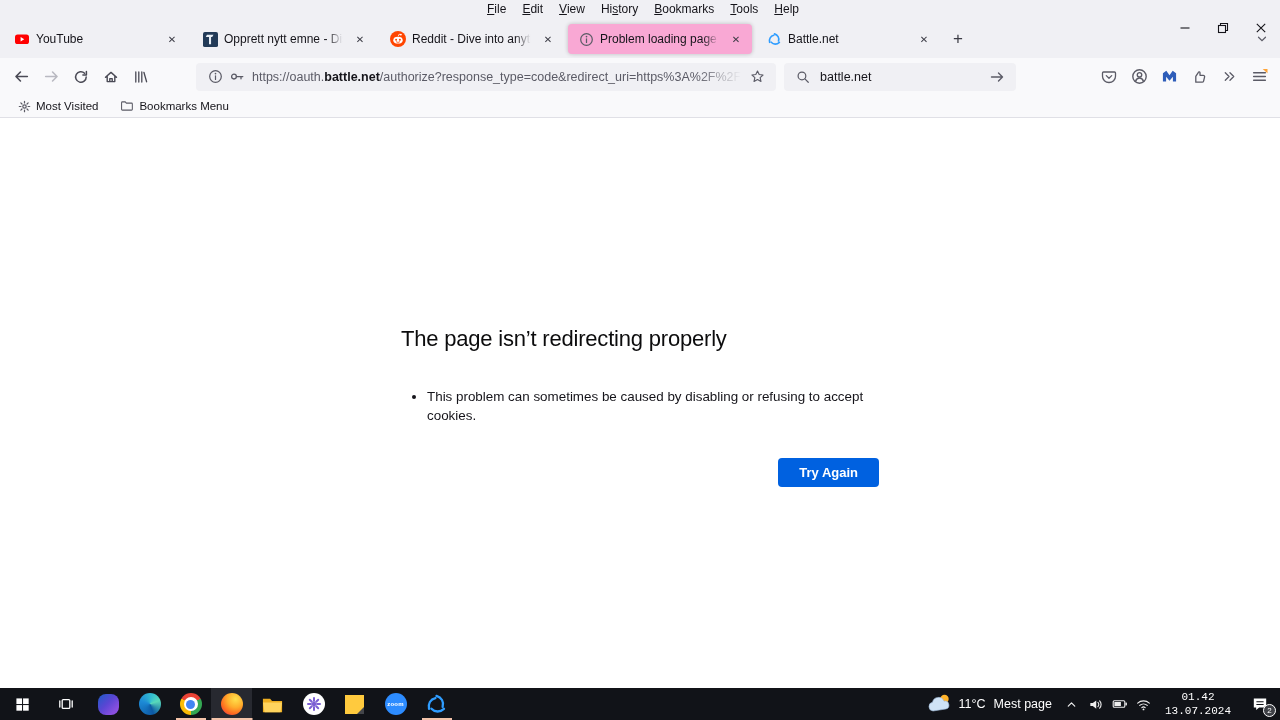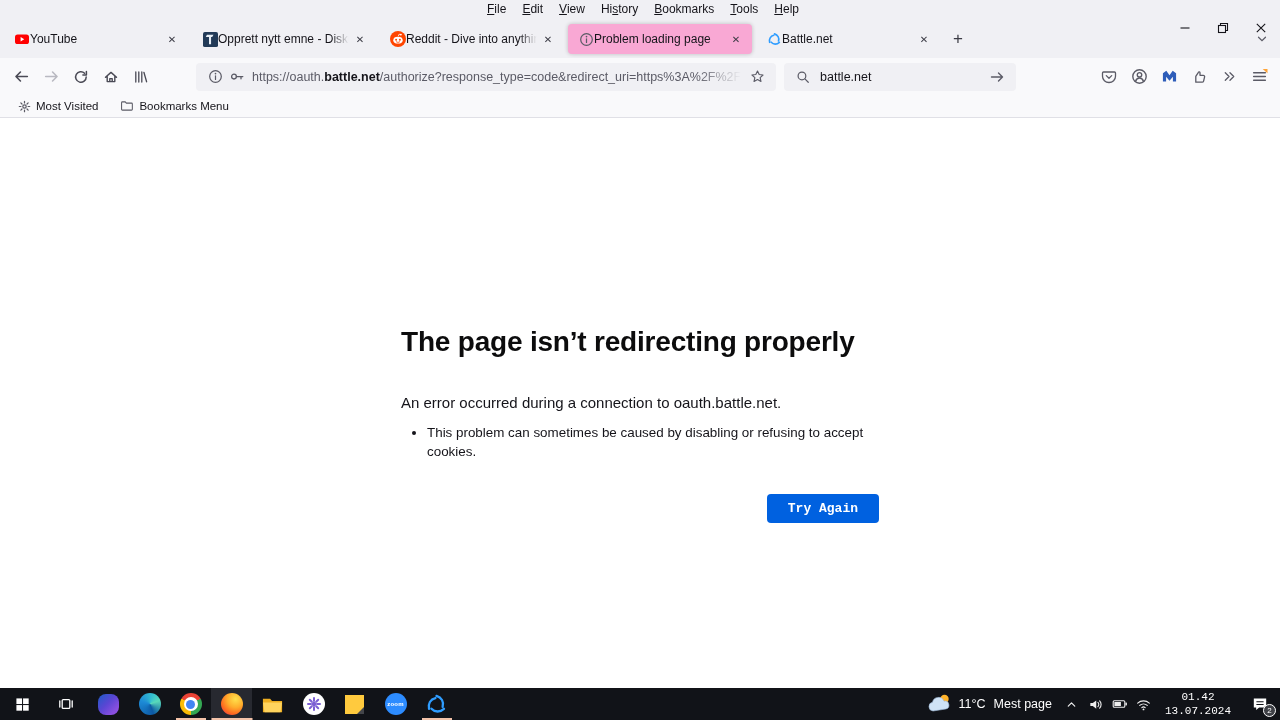--- a/index.html
+++ b/index.html
@@ -11,21 +11,21 @@
   
   .chrome-top { background:#f0f0f4; }
   .titlebar { height:20px; display:flex; align-items:center;flex-direction:column; }
   .menubar { display:flex; padding-left:6px; font-size:12px; }
   .menu-item { padding:2px 8px; cursor:default; }
   .mn { text-decoration:underline; }
   .win-controls { margin-left:auto; display:flex; height:20px; }
   .win-btn { width:38px; height:20px; display:flex; align-items:center; justify-content:center; background:transparent; border:none; }
 
   .tabstrip { height:38px; display:flex; align-items:center; padding:0 4px; background:#f0f0f4; }
-  .tab { width:184px; height:30px; border-radius:4px; display:flex; align-items:center; padding:0 6px 0 10px; font-size:12px; flex:none; margin-right:4px; position:relative; }
+  .tab { width:184px; height:30px; border-radius:4px; display:flex; align-items:center; gap:6px; padding:0 6px 0 10px; font-size:12px; flex:none; margin-right:4px; position:relative; }
   .tab.active { background:#f9a8d4; box-shadow:0 0 4px rgba(0,0,0,.22); }
   .tab-title { flex:1; white-space:nowrap; overflow:hidden; -webkit-mask-image:linear-gradient(90deg,#000 86%,transparent 99%); mask-image:linear-gradient(90deg,#000 86%,transparent 99%); }
   .tab-close { width:20px; height:20px; border-radius:3px; display:flex; align-items:center; justify-content:center; font-size:10px; color:#3a3a44; }
   .favicon { width:16px; height:16px; display:flex; align-items:center; justify-content:center; flex:none; }
   .newtab-btn { width:28px; height:28px; border:none; background:transparent; border-radius:4px; font-size:17px; font-weight:300; color:#3a3a44; display:flex; align-items:center; justify-content:center; }
   .alltabs-btn { margin-left:auto; width:28px; height:28px; border:none; background:transparent; display:flex; align-items:center; justify-content:center; }
 
   .navbar { height:37px; background:#f9f9fb; display:flex; align-items:center; padding:0 6px; }
   .nav-btn { width:30px; height:28px; border:none; background:transparent; border-radius:4px; display:flex; align-items:center; justify-content:center; flex:none; }
   .urlbar { width:580px; height:28px; background:#f0f0f4; border-radius:4px; display:flex; align-items:center; padding:0 8px; margin:0 8px 0 40px; }
@@ -36,25 +36,25 @@
   .search-value { flex:1; font-size:12.5px; color:#15141a; margin-left:6px; }
   .urlbar-icon { display:flex; align-items:center; justify-content:center; width:22px; height:22px; flex:none; }
   .nav-right { margin-left:auto; display:flex; align-items:center; }
 
   .bookmarksbar { height:23px; background:#f9f9fb; border-bottom:1px solid #e0e0e6; display:flex; align-items:center; padding-left:14px; gap:14px; }
   .bm-item { display:flex; align-items:center; gap:5px; font-size:11.5px; padding:2px 4px; border-radius:3px; }
 
   
   .content { position:absolute; top:119px; left:0; right:0; bottom:32px; background:#fff; }
   .error-page { position:absolute; left:401px; top:207px; width:478px; display:flex; flex-direction:column; }
-  .error-title { font-size:28px; font-weight:700; color:#0c0c0d; letter-spacing:-.2px; margin-bottom:36px; }
+  .error-title { font-size:22px; font-weight:400; color:#0c0c0d; letter-spacing:-.2px; margin-bottom:36px; }
   .error-desc { font-size:15px; margin-bottom:13px; }
   .error-list { padding-left:26px; margin-bottom:32px; }
   .error-list li { font-size:13.4px; line-height:1.4; }
-  .try-again { align-self:flex-end; background:#0061e0; color:#fff; border:none; border-radius:4px; padding:7px 21px; font-size:13px; font-weight:600; font-family:Liberation Mono, monospace; }
+  .try-again { align-self:flex-end; background:#0061e0; color:#fff; border:none; border-radius:4px; padding:7px 21px; font-size:13px; font-weight:600; font-family:Liberation Sans, sans-serif; }
 
   
   .taskbar { position:absolute; left:0; right:0; bottom:0; height:32px; background:#111318; display:flex; align-items:center; }
   .tb-btn { position:relative; width:41px; height:32px; border:none; background:transparent; display:flex; align-items:center; justify-content:center; flex:none; }
   .tb-btn.wide { width:44px; }
   .tb-btn.running::after { content:""; position:absolute; bottom:0; left:50%; transform:translateX(-50%); width:30px; height:2px; background:#f3c3a9; }
   .tb-btn.active { background:#272930; }
   .tb-btn.active::after { width:41px; }
   .circle-ic { width:22px; height:22px; border-radius:50%; }
   .edge-ic { background:conic-gradient(from 160deg,#0c59a4,#1d8ad6 35%,#35c1cf 60%,#59d9b9 75%,#0c59a4); }
@@ -311,21 +311,20 @@
             <path d="M1.8 4.2c0-.5.4-.9.9-.9h3.2l1.4 1.4h5.9c.5 0 .9.4.9.9v6.2c0 .5-.4.9-.9.9H2.7c-.5 0-.9-.4-.9-.9z" fill="none" stroke="#5b5b66" stroke-width="1.2"></path>
           </svg>
         <span>Bookmarks Menu</span>
       </div>
     </div>
   </div>
 
   <div class="content">
     <main class="error-page">
       <h1 class="error-title">The page isn’t redirecting properly</h1>
-      <p class="error-desc">An error occurred during a connection to oauth.battle.net.</p>
       <ul class="error-list">
         <li>This problem can sometimes be caused by disabling or refusing to accept cookies.</li>
       </ul>
       <button class="try-again">Try Again</button>
     </main>
   </div>
 
   <div class="taskbar">
     <button class="tb-btn wide">
         <svg width="15" height="15" viewBox="0 0 16 16">

